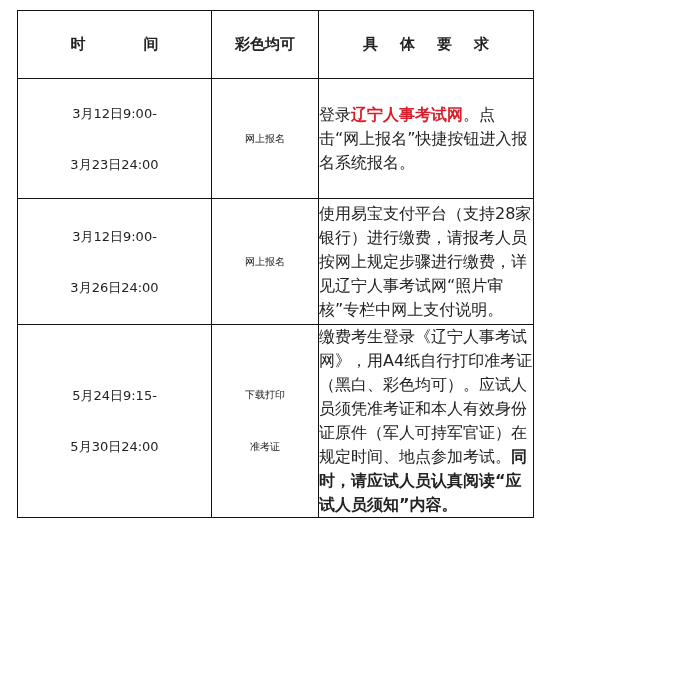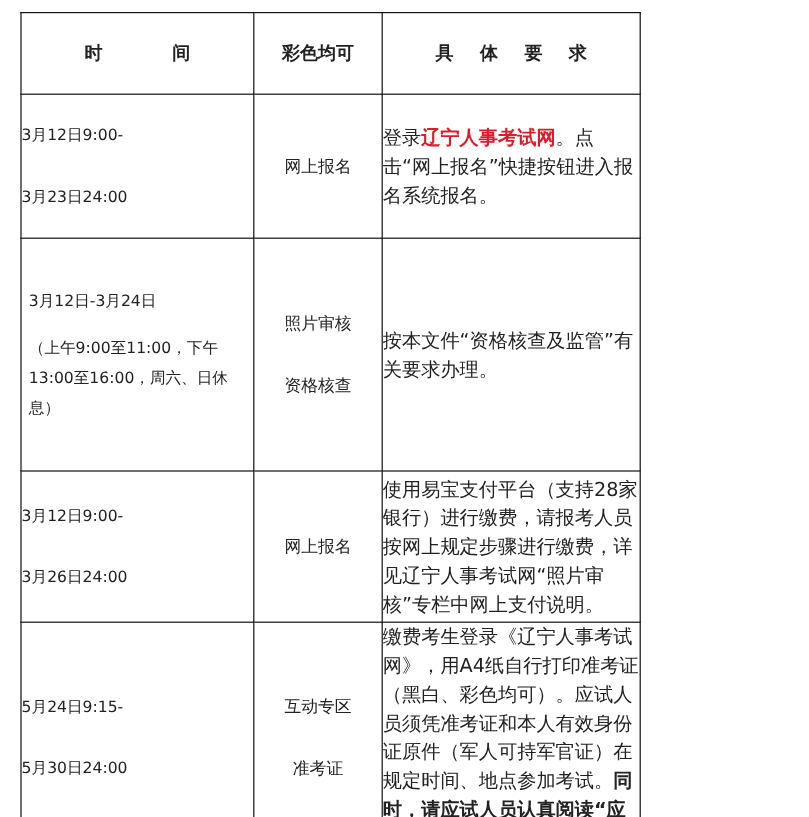--- a/index.html
+++ b/index.html
@@ -5,24 +5,24 @@
   html, body { margin:0; padding:0; background:#ffffff; }
   body { width:674px; height:681px; position:relative; overflow:hidden;
          font-family:"DejaVu Sans", "Liberation Sans", sans-serif; color:#222; }
   table.schedule { position:absolute; left:17px; top:10px; width:517px;
          border-collapse:collapse; table-layout:fixed; }
   table.schedule td, table.schedule th { border:1.5px solid #111; padding:0; vertical-align:middle; }
   th { font-weight:bold; font-size:15px; height:67px; color:#222; }
   .c1 { width:194px; }
   .c2 { width:107px; }
   .c3 { width:auto; }
-  .time { text-align:left; font-size:13px; line-height:25px; }
+  .time { text-align:center; font-size:13px; line-height:25px; }
   .time p { margin:0; }
   .time .gap { height:26px; }
-  .arr { text-align:center; font-size:14px; line-height:26px; }
+  .arr { text-align:center; font-size:10px; line-height:26px; }
   .arr .gap { height:26px; }
   .req { font-size:16px; line-height:24px; padding:0 10px 0 8px; text-align:left; }
   .red { color:#d81e2a; font-weight:bold; }
   .bold { font-weight:bold; }
   .hdr-time span { display:inline-block; }
   .hdr-time .s1 { margin-right:58px; }
   .hdr-req span { margin:0 11px; }
 </style>
 </head>
 <body>
@@ -49,53 +49,40 @@
       <p>3月12日9:00-</p>
       <div class="gap"></div>
       <p>3月23日24:00</p>
     </td>
     <td class="arr">
       <div>网上报名</div>
     </td>
     <td class="req"><span>登录</span><span class="red">辽宁人事考试网</span><span>。点击“网上报名”快捷按钮进入报名系统报名。</span></td>
   </tr>
 
-  <tr style="height:194px">
-    <td class="time" style="padding:0 6px">
-      <p>3月12日-3月24日</p>
-      <div style="height:14px"></div>
-      <p>（上午9:00至11:00，下午13:00至16:00，周六、日休息）</p>
-    </td>
-    <td class="arr">
-      <div>照片审核</div>
-      <div class="gap"></div>
-      <div>资格核查</div>
-    </td>
-    <td class="req">按本文件“资格核查及监管”有关要求办理。</td>
-  </tr>
 
   <tr style="height:126px">
     <td class="time">
       <p>3月12日9:00-</p>
       <div class="gap"></div>
       <p>3月26日24:00</p>
     </td>
     <td class="arr">
       <div>网上报名</div>
     </td>
     <td class="req">使用易宝支付平台（支持28家银行）进行缴费，请报考人员按网上规定步骤进行缴费，详见辽宁人事考试网“照片审核”专栏中网上支付说明。</td>
   </tr>
 
   <tr style="height:152px">
     <td class="time">
       <p>5月24日9:15-</p>
       <div class="gap"></div>
       <p>5月30日24:00</p>
     </td>
     <td class="arr">
-      <div>互动专区</div>
+      <div>下载打印</div>
       <div class="gap"></div>
       <div>准考证</div>
     </td>
     <td class="req"><span>缴费考生登录《辽宁人事考试网》，用A4纸自行打印准考证（黑白、彩色均可）。应试人员须凭准考证和本人有效身份证原件（军人可持军官证）在规定时间、地点参加考试。</span><span class="bold">同时，请应试人员认真阅读“应试人员须知”内容。</span></td>
   </tr>
 </tbody>
   </table>
 
 </body></html>

